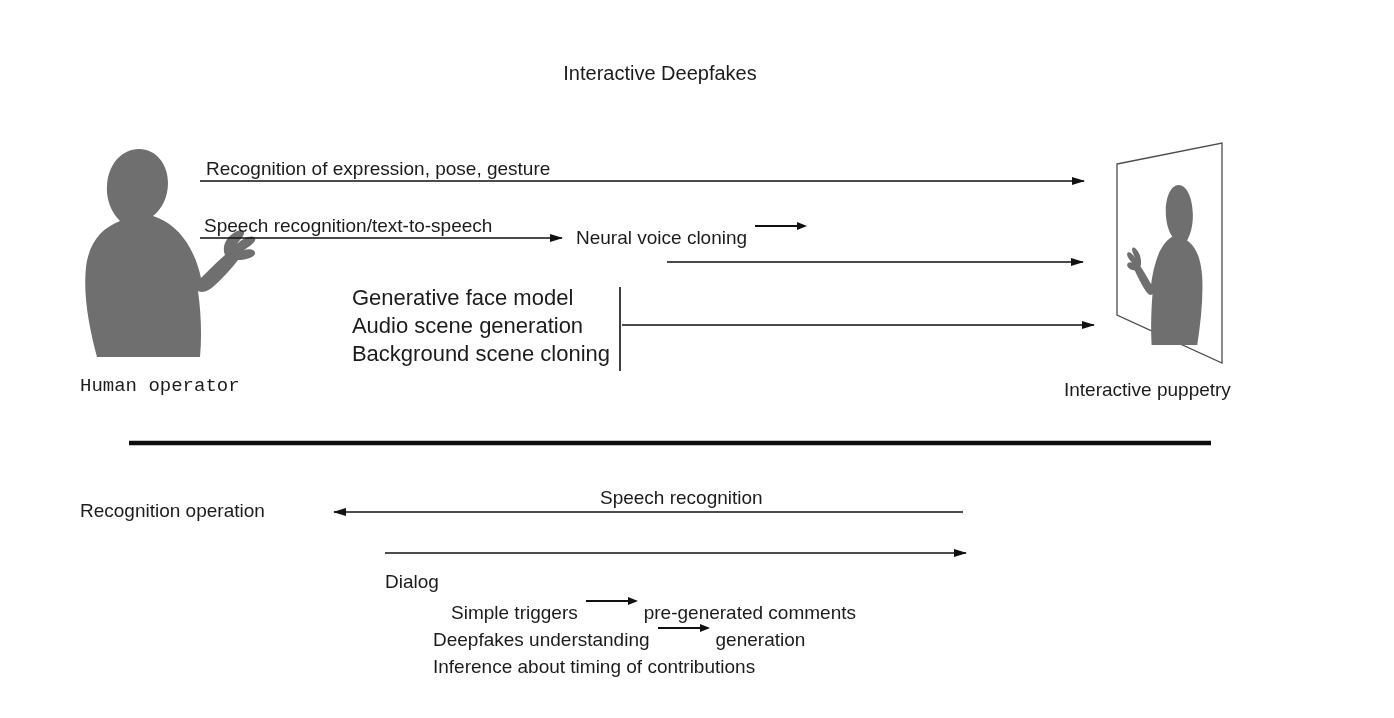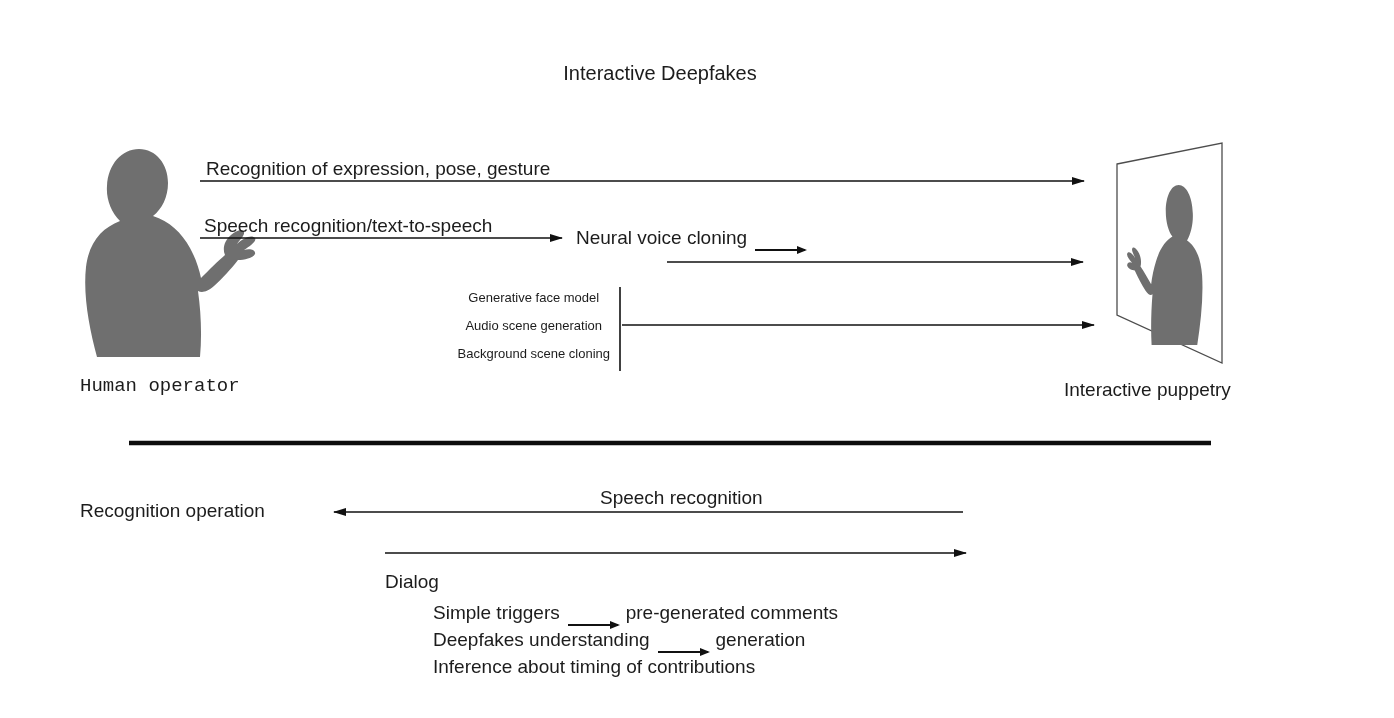--- a/index.html
+++ b/index.html
@@ -8,34 +8,34 @@
     width:1394px;
     height:718px;
     background:#ffffff;
     overflow:hidden;
     font-family:"Liberation Sans","DejaVu Sans",sans-serif;
     color:#1c1c1c;
   }
   .abs{position:absolute;}
   .lbl{font-size:19px;line-height:24px;white-space:nowrap;}
   .title{font-size:20px;line-height:26px;text-align:center;}
-  .flowrow{display:flex;align-items:flex-end;font-size:19px;line-height:26px;white-space:nowrap;}
+  .flowrow{display:flex;align-items:flex-start;font-size:19px;line-height:26px;white-space:nowrap;}
   .inline-arrow{
     position:relative;display:inline-block;
     width:50px;height:2px;background:#111;
     margin:0 8px;flex:0 0 auto;
   }
   .inline-arrow::after{
     content:"";position:absolute;right:-2px;top:-3px;
     width:0;height:0;
     border-left:10px solid #111;
     border-top:4px solid transparent;
     border-bottom:4px solid transparent;
   }
-  .stack{font-size:13px;line-height:28px;text-align:center;white-space:nowrap;}
+  .stack{font-size:22px;line-height:28px;text-align:left;white-space:nowrap;}
   svg{display:block;}
   .overlay{position:absolute;left:0;top:0;pointer-events:none;}
 </style>
 </head>
 <body>
 
 <div class="canvas">
 
   <svg width="0" height="0" style="position:absolute" aria-hidden="true">
     <defs>
@@ -91,21 +91,21 @@
     <div>Audio scene generation</div>
     <div>Background scene cloning</div>
   </div>
 
   <div class="abs lbl" style="left:80px;top:499px;">Recognition operation</div>
 
   <div class="abs lbl" style="left:600px;top:486px;width:200px;text-align:left;">Speech recognition</div>
 
   <div class="abs lbl" style="left:385px;top:570px;">Dialog</div>
 
-  <div class="abs flowrow" style="left:433px;top:600px;">
+  <div class="abs flowrow" style="left:451px;top:600px;">
     <span>Simple triggers</span>
     <span class="inline-arrow"></span>
     <span>pre-generated comments</span>
   </div>
 
   <div class="abs flowrow" style="left:433px;top:627px;">
     <span>Deepfakes understanding</span>
     <span class="inline-arrow"></span>
     <span>generation</span>
   </div>

